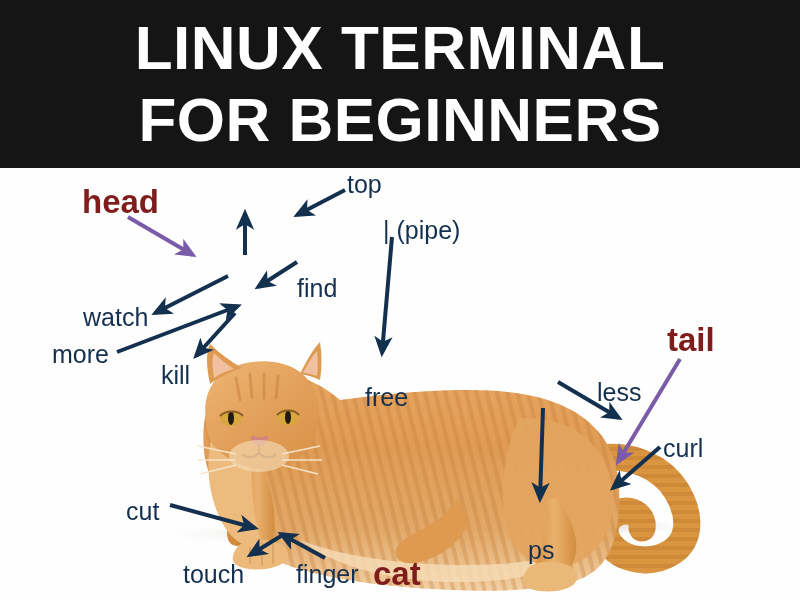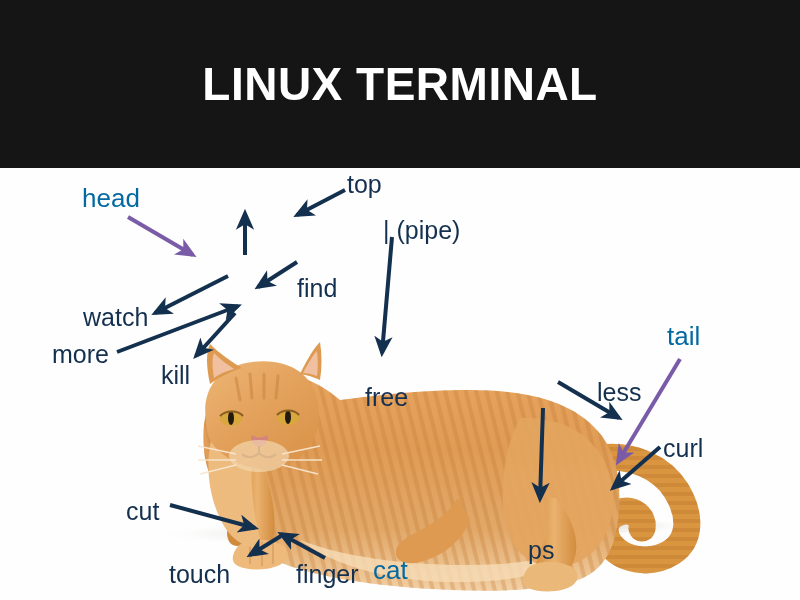--- a/index.html
+++ b/index.html
@@ -25,21 +25,21 @@
     background: #151515;
     display: flex;
     flex-direction: column;
     align-items: center;
     justify-content: center;
   }
   .banner-line {
     color: #ffffff;
     font-family: "Liberation Sans", sans-serif;
     font-weight: bold;
-    font-size: 46px;
+    font-size: 62px;
     line-height: 72px;
     letter-spacing: 0.5px;
     white-space: nowrap;
   }
   
   #stage {
     position: absolute;
     left: 0; top: 168px;
     width: 800px;
     height: 432px;
@@ -64,39 +64,40 @@
     white-space: nowrap;
     font-family: "Liberation Sans", sans-serif;
     pointer-events: auto;
   }
   .lbl.cmd {
     color: #14304f;
     font-size: 25px;
     font-weight: normal;
   }
   .lbl.part {
-    color: #0369a1;
-    font-size: 26px;
-    font-weight: normal;
+    color: #7f1d1d;
+    font-size: 33px;
+    font-weight: bold;
   }
   #arrowLayer {
     position: absolute;
     left: 0; top: 0;
     width: 800px;
     height: 600px;
     pointer-events: none;
   }
 </style>
 </head>
 <body>
 
 <div id="poster">
 
   <div id="banner">
     <div class="banner-line">LINUX TERMINAL</div>
+    <div class="banner-line">FOR BEGINNERS</div>
   </div>
 
   <div id="stage">
     <svg id="catCanvas" viewBox="0 0 800 432">
       <defs>
         <linearGradient id="bodyGrad" x1="0" y1="0" x2="0" y2="1">
           <stop offset="0%" stop-color="#e8a55f"></stop>
           <stop offset="35%" stop-color="#e09c55"></stop>
           <stop offset="72%" stop-color="#e2a868"></stop>
           <stop offset="100%" stop-color="#f2cfa4"></stop>
@@ -251,18 +252,18 @@
       <div class="lbl cmd" style="left: 297px; top: 250px; margin-top: 24px;">find</div>
       <div class="lbl cmd" style="left: 83px; top: 303px;">watch</div>
       <div class="lbl cmd" style="left: 52px; top: 340px;">more</div>
       <div class="lbl cmd" style="left: 161px; top: 361px;">kill</div>
       <div class="lbl cmd" style="left: 365px; top: 383px;">free</div>
       <div class="lbl part" style="left: 667px; top: 321px;">tail</div>
       <div class="lbl cmd" style="left: 597px; top: 378px;">less</div>
       <div class="lbl cmd" style="left: 663px; top: 434px;">curl</div>
       <div class="lbl cmd" style="left: 528px; top: 505px; margin-top: 31px;">ps</div>
       <div class="lbl cmd" style="left: 126px; top: 497px;">cut</div>
-      <div class="lbl cmd" style="left: 169px; top: 560px;">touch</div>
+      <div class="lbl cmd" style="left: 183px; top: 560px;">touch</div>
       <div class="lbl cmd" style="left: 296px; top: 560px;">finger</div>
       <div class="lbl part" style="left: 373px; top: 555px;">cat</div>
     </div>
 
 </div>
 
 </body></html>

